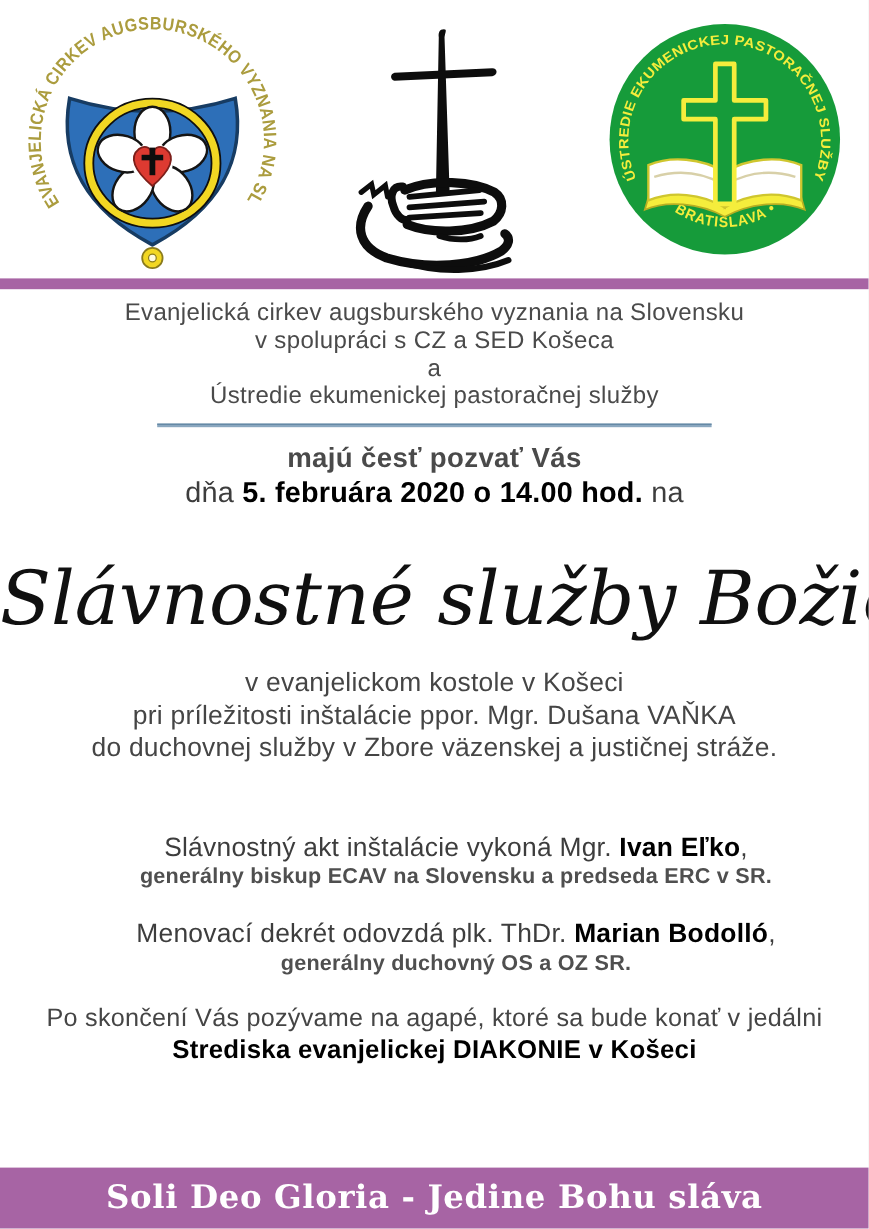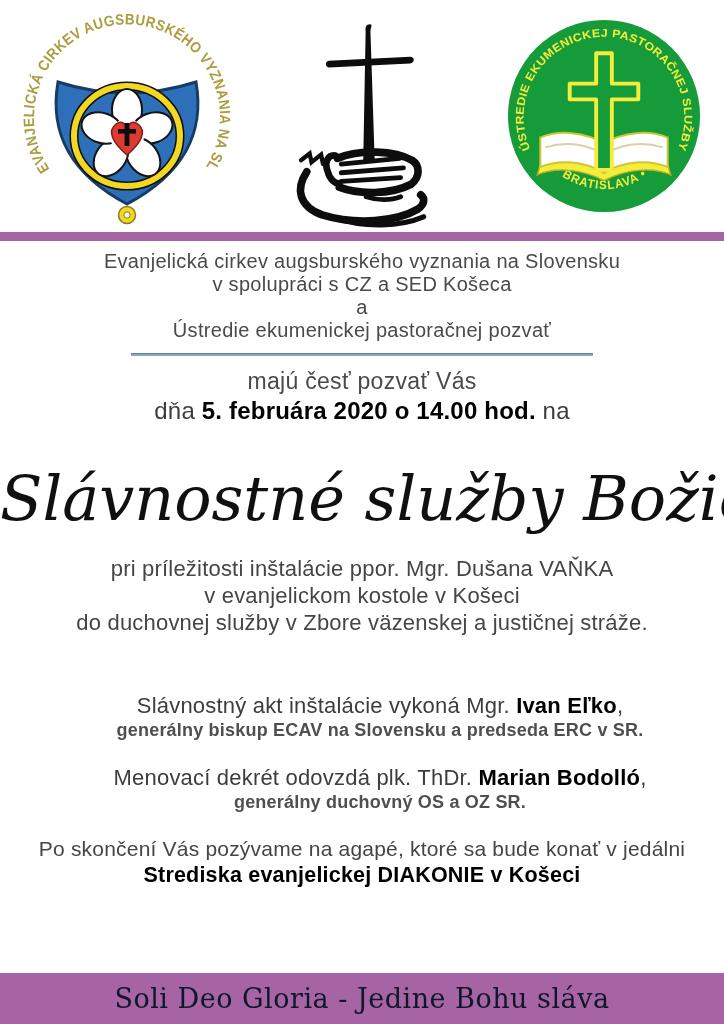--- a/index.html
+++ b/index.html
@@ -32,21 +32,21 @@
   .center{text-align:center;}
   p{margin:0;}
   .intro{margin-top:9px;font-size:20px;line-height:23px;letter-spacing:.3px;color:#4a4a4a;}
   .divider{
     width:462px;height:3px;
     margin:11px auto 11px auto;
     background:#8aa7bf;
     border-top:1px solid #5d82a0;
     box-sizing:border-box;
   }
-  .invite-l1{font-size:23px;line-height:28px;letter-spacing:.3px;color:#4a4a4a;}
+  .invite-l1{font-size:23px;line-height:28px;letter-spacing:.3px;color:#4a4a4a;font-weight:bold;}
   .invite-l2{font-size:24px;line-height:32px;letter-spacing:.2px;color:#3d3d3d;}
   .invite-l2 b{color:#000;}
   .script-title{
     margin:22px 0 6px 0;
     font-family:"DejaVu Serif", serif;
     font-style:italic;
     font-weight:500;
     font-size:62px;
     line-height:100px;
     color:#101010;
@@ -64,22 +64,23 @@
   
   .footer-bar{
     position:absolute;left:0;bottom:0;
     width:724px;height:51px;
     background:#a764a4;
     display:flex;align-items:center;justify-content:center;
   }
   .footer-text{
     font-family:"DejaVu Serif", serif;
     font-size:27px;
-    color:#0f172a;
+    color:#ffffff;
     letter-spacing:.5px;
+    font-weight:bold;
   }
 </style>
 </head>
 <body>
 
 <div class="page">
 
   <div class="logo-row">
 
     <svg class="logo" width="210" height="228" viewBox="0 0 210 228" aria-hidden="true">
@@ -157,35 +158,35 @@
       <path d="M 100 158 C 104 156 108 155 112 155 L 112 141 C 108 141 104 142 100 144 Z" fill="#169b3a" opacity="0"></path>
     </svg>
   </div>
 
   <div class="accent-bar"></div>
 
   <div class="intro center">
     <p>Evanjelická cirkev augsburského vyznania na Slovensku</p>
     <p>v spolupráci s CZ a SED Košeca</p>
     <p>a</p>
-    <p>Ústredie ekumenickej pastoračnej pozvať</p>
+    <p>Ústredie ekumenickej pastoračnej služby</p>
   </div>
 
   <div class="divider"></div>
 
   <div class="center">
     <p class="invite-l1">majú česť pozvať Vás</p>
     <p class="invite-l2"><span>dňa </span><b>5. februára 2020 o 14.00 hod.</b><span> na</span></p>
   </div>
 
   <h1 class="script-title center">Slávnostné služby Božie</h1>
 
   <div class="event center">
+    <p>v evanjelickom kostole v Košeci</p>
     <p>pri príležitosti inštalácie ppor. Mgr. Dušana VAŇKA</p>
-    <p>v evanjelickom kostole v Košeci</p>
     <p>do duchovnej služby v Zbore väzenskej a justičnej stráže.</p>
   </div>
 
   <div class="officiants center">
     <p class="main-line"><span>Slávnostný akt inštalácie vykoná Mgr. </span><b>Ivan Eľko</b><span>,</span></p>
     <p class="sub-line">generálny biskup ECAV na Slovensku a predseda ERC v SR.</p>
     <div class="gap22"></div>
     <p class="main-line"><span>Menovací dekrét odovzdá plk. ThDr. </span><b>Marian Bodolló</b><span>,</span></p>
     <p class="sub-line">generálny duchovný OS a OZ SR.</p>
   </div>

